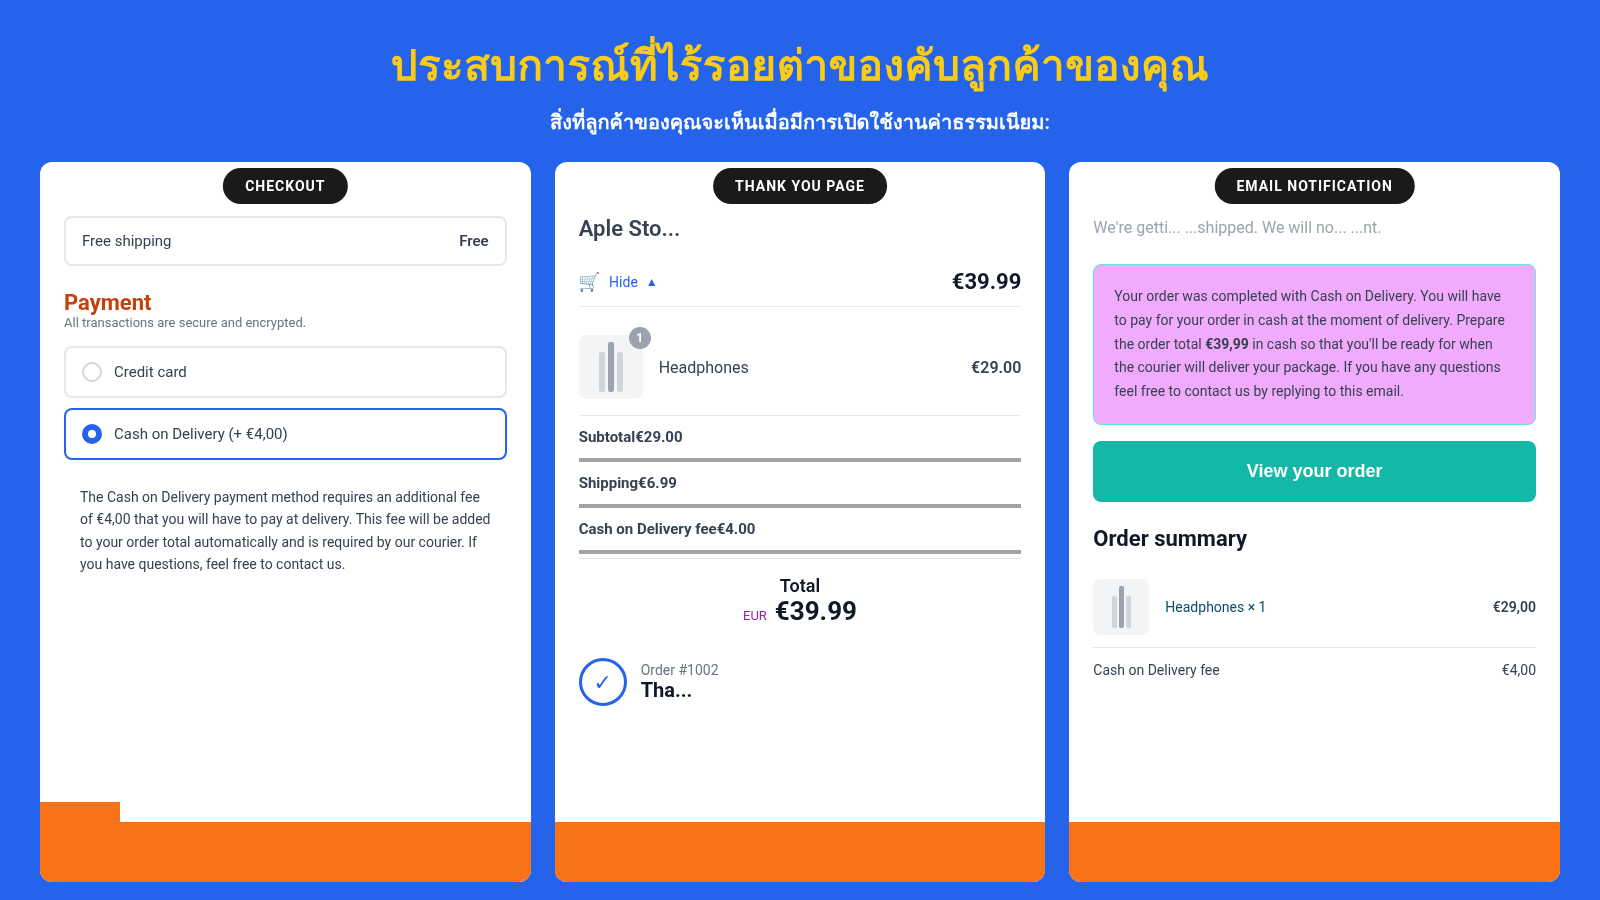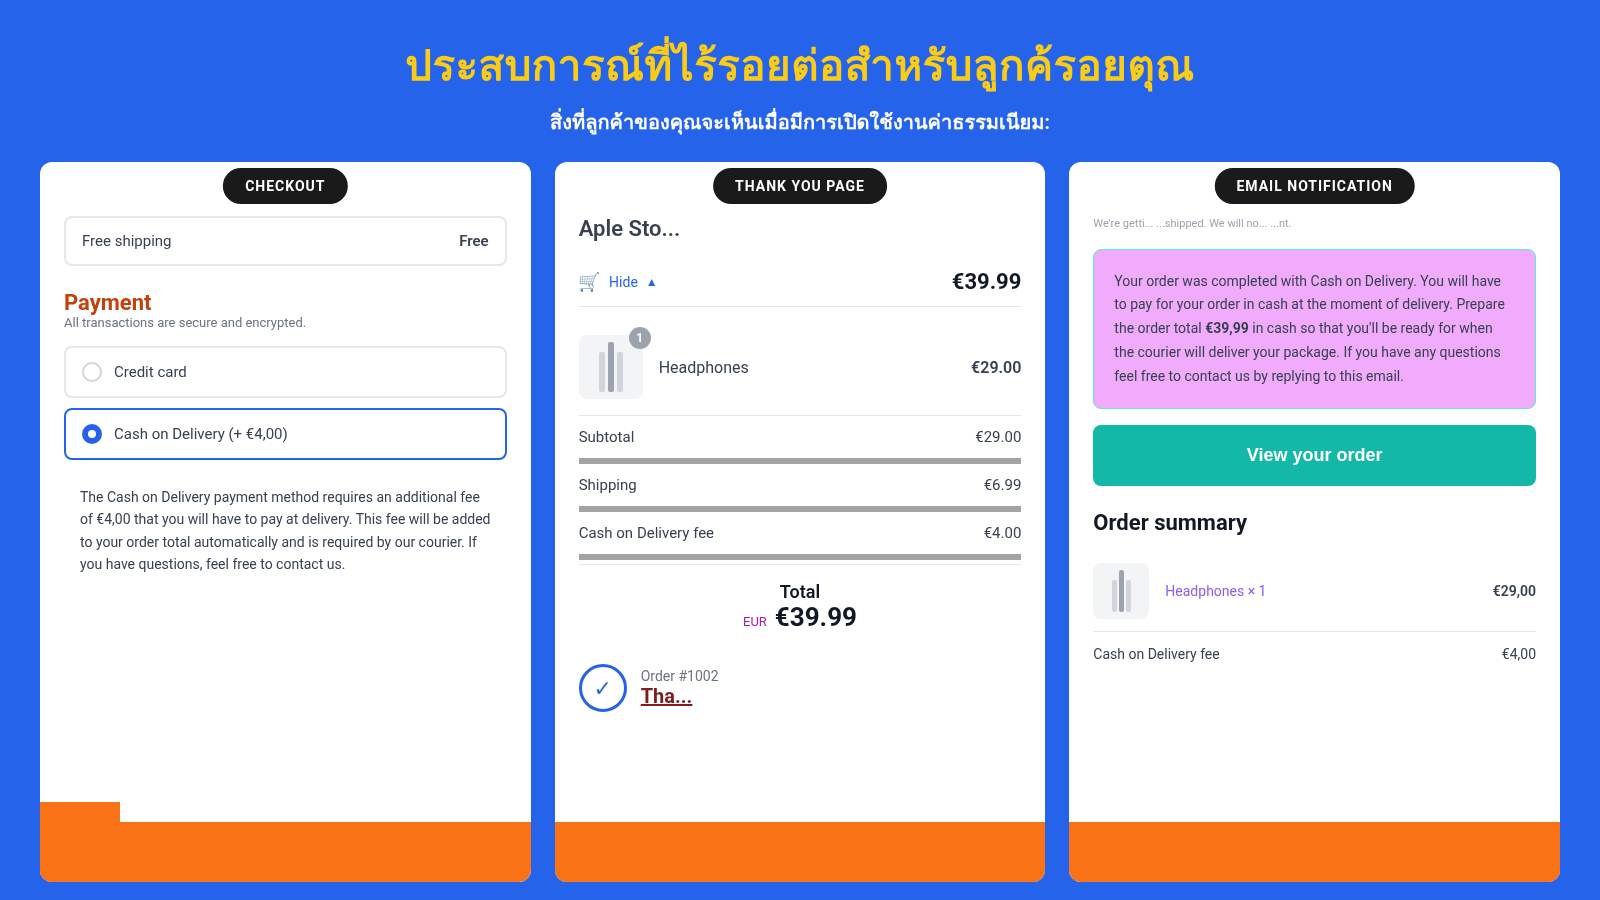--- a/index.html
+++ b/index.html
@@ -220,25 +220,25 @@
       justify-content: center;
       font-size: 12px;
       font-weight: 700;
       color: white;
     }
     .product-name { font-size: 16px; color: #374151; flex: 1; }
     .product-price { font-size: 16px; font-weight: 600; color: #374151; }
 
     .summary-row {
       display: flex;
-      justify-content: space-between;
       padding: 12px 0;
       font-size: 15px;
       color: #374151;
-      border-bottom: 6px solid #a3a3a3;
+      border-bottom: 4px solid #a3a3a3;
+      font-weight: bold;
     }
     .summary-row:last-of-type { border-bottom: none; }
 
     .total-row {
       display: flex;
       justify-content: space-between;
       align-items: center;
       padding: 16px 0;
       border-top: 1px solid #e5e7eb;
       margin-top: 4px;
@@ -265,34 +265,33 @@
       justify-content: center;
       flex-shrink: 0;
     }
     .check-mark {
       font-size: 22px;
       color: #2563eb;
     }
     .order-confirm-text {
       font-size: 20px;
       font-weight: 700;
-      color: #7f1d1d;
-      text-decoration: underline;
+      color: #0f172a;
     }
     .order-number {
       font-size: 14px;
       color: #6b7280;
     }
 
     
     .email-header-text {
-      font-size: 11px;
+      font-size: 16px;
       color: #9ca3af;
       line-height: 1.5;
-      margin-bottom: 16px;
+      margin-bottom: 24px;
     }
 
     .email-body-box {
       background: #f0abfc;
       border: 1px solid #5eead4;
       border-radius: 8px;
       padding: 20px;
       margin-bottom: 16px;
       font-size: 14px;
       color: #374151;
@@ -332,21 +331,21 @@
     .summary-thumb {
       width: 56px;
       height: 56px;
       background: #f3f4f6;
       border-radius: 8px;
       display: flex;
       align-items: center;
       justify-content: center;
       flex-shrink: 0;
     }
-    .summary-product-name { font-size: 14px; color: #8b5cf6; flex: 1; }
+    .summary-product-name { font-size: 14px; color: #0c4a6e; flex: 1; }
     .summary-product-price { font-size: 14px; font-weight: 600; color: #374151; }
 
     .summary-fee-row {
       display: flex;
       justify-content: space-between;
       padding: 14px 0;
       font-size: 14px;
       color: #374151;
     }
 
@@ -359,21 +358,21 @@
       height: 80px;
       background: #f97316;
       border-radius: 0 0 0 12px;
       z-index: 2;
     }
   </style>
 </head>
 <body>
 
 <div class="header">
-  <div class="header-title">ประสบการณ์ที่ไร้รอยต่อสำหรับลูกค้รอยตุณ</div>
+  <div class="header-title">ประสบการณ์ที่ไร้รอยต่าของคับลูกค้าของคุณ</div>
   <div class="header-subtitle">สิ่งที่ลูกค้าของคุณจะเห็นเมื่อมีการเปิดใช้งานค่าธรรมเนียม:</div>
 </div>
 
 <div class="cards-container">
 
   <div class="card">
     <div class="card-inner">
       <div class="card-header-area">
         <div class="badge">CHECKOUT</div>
       </div>

